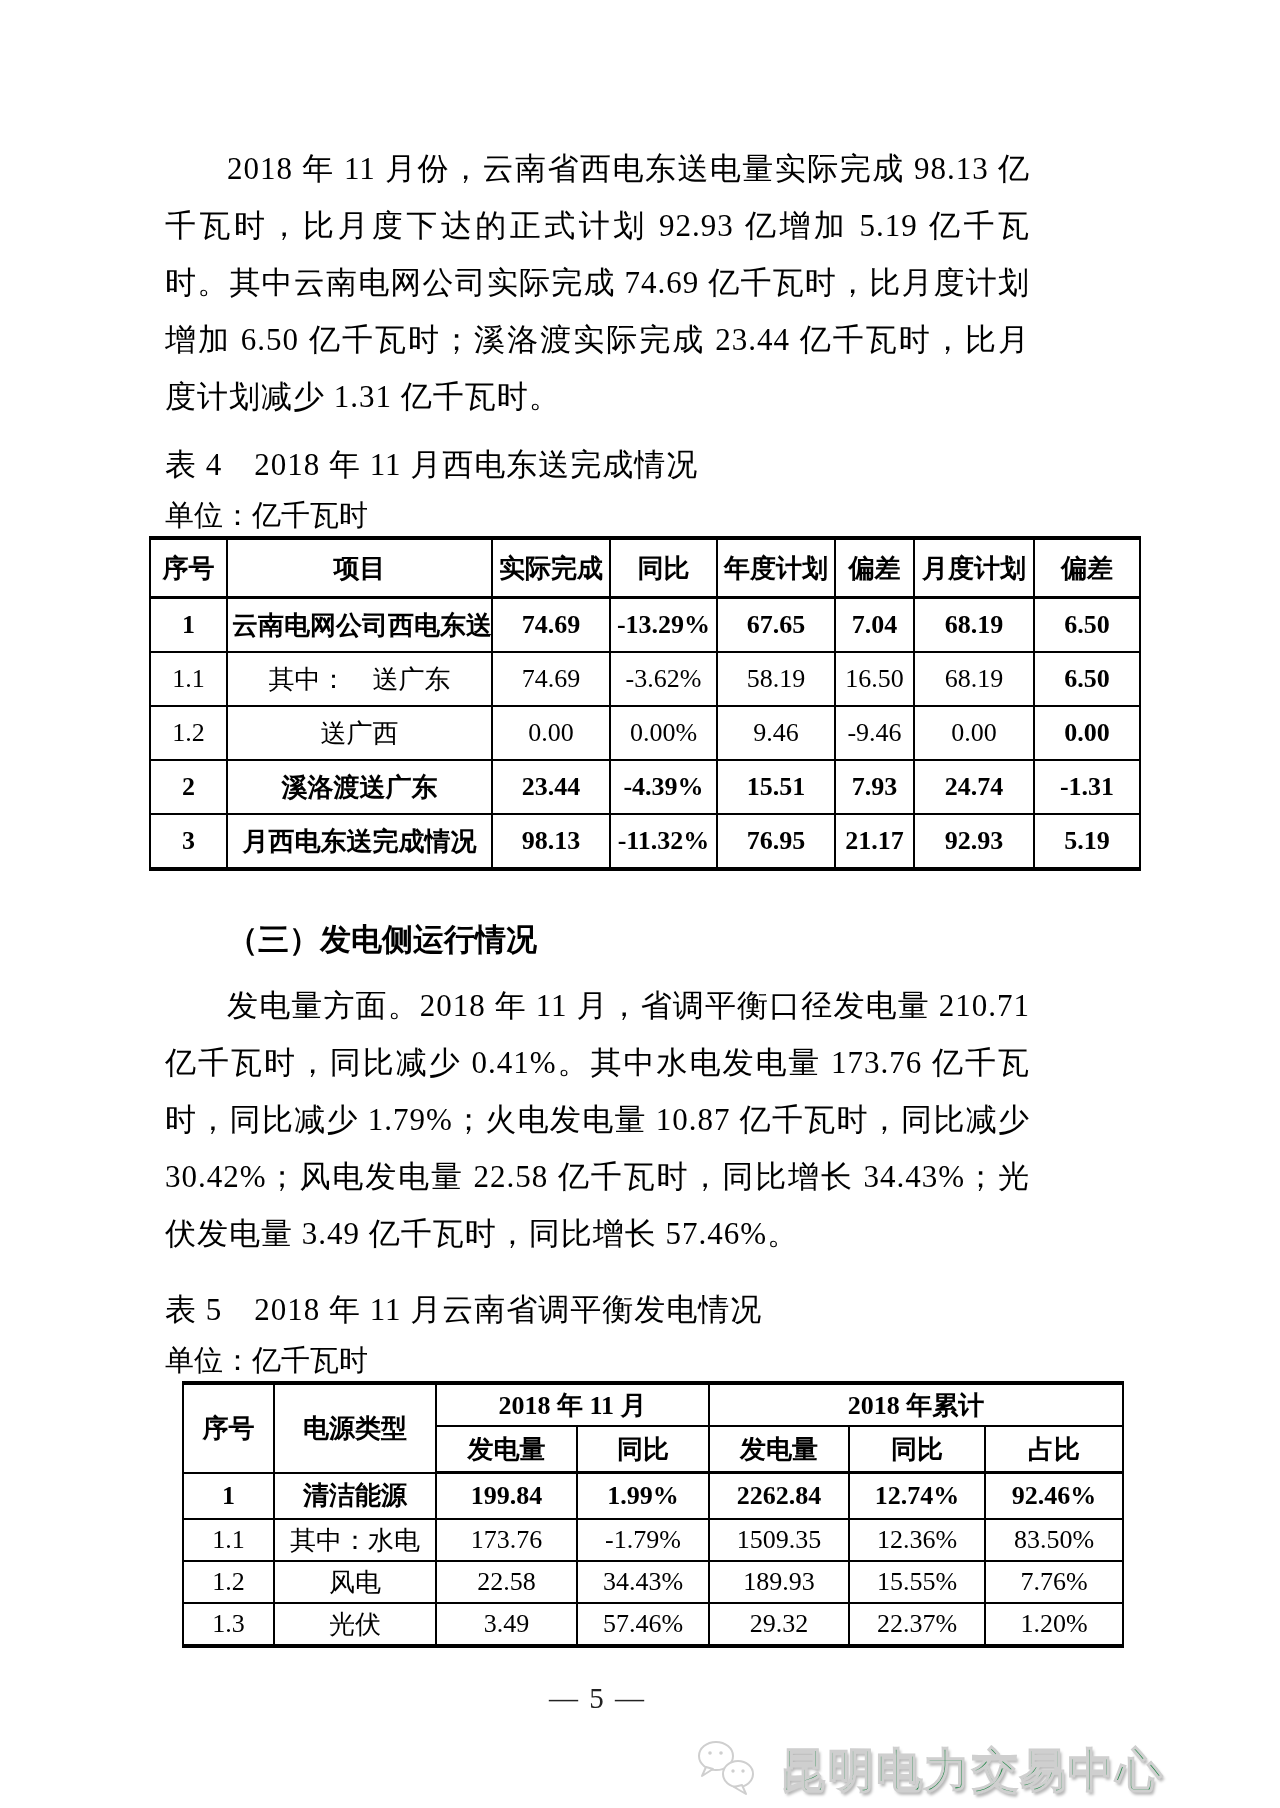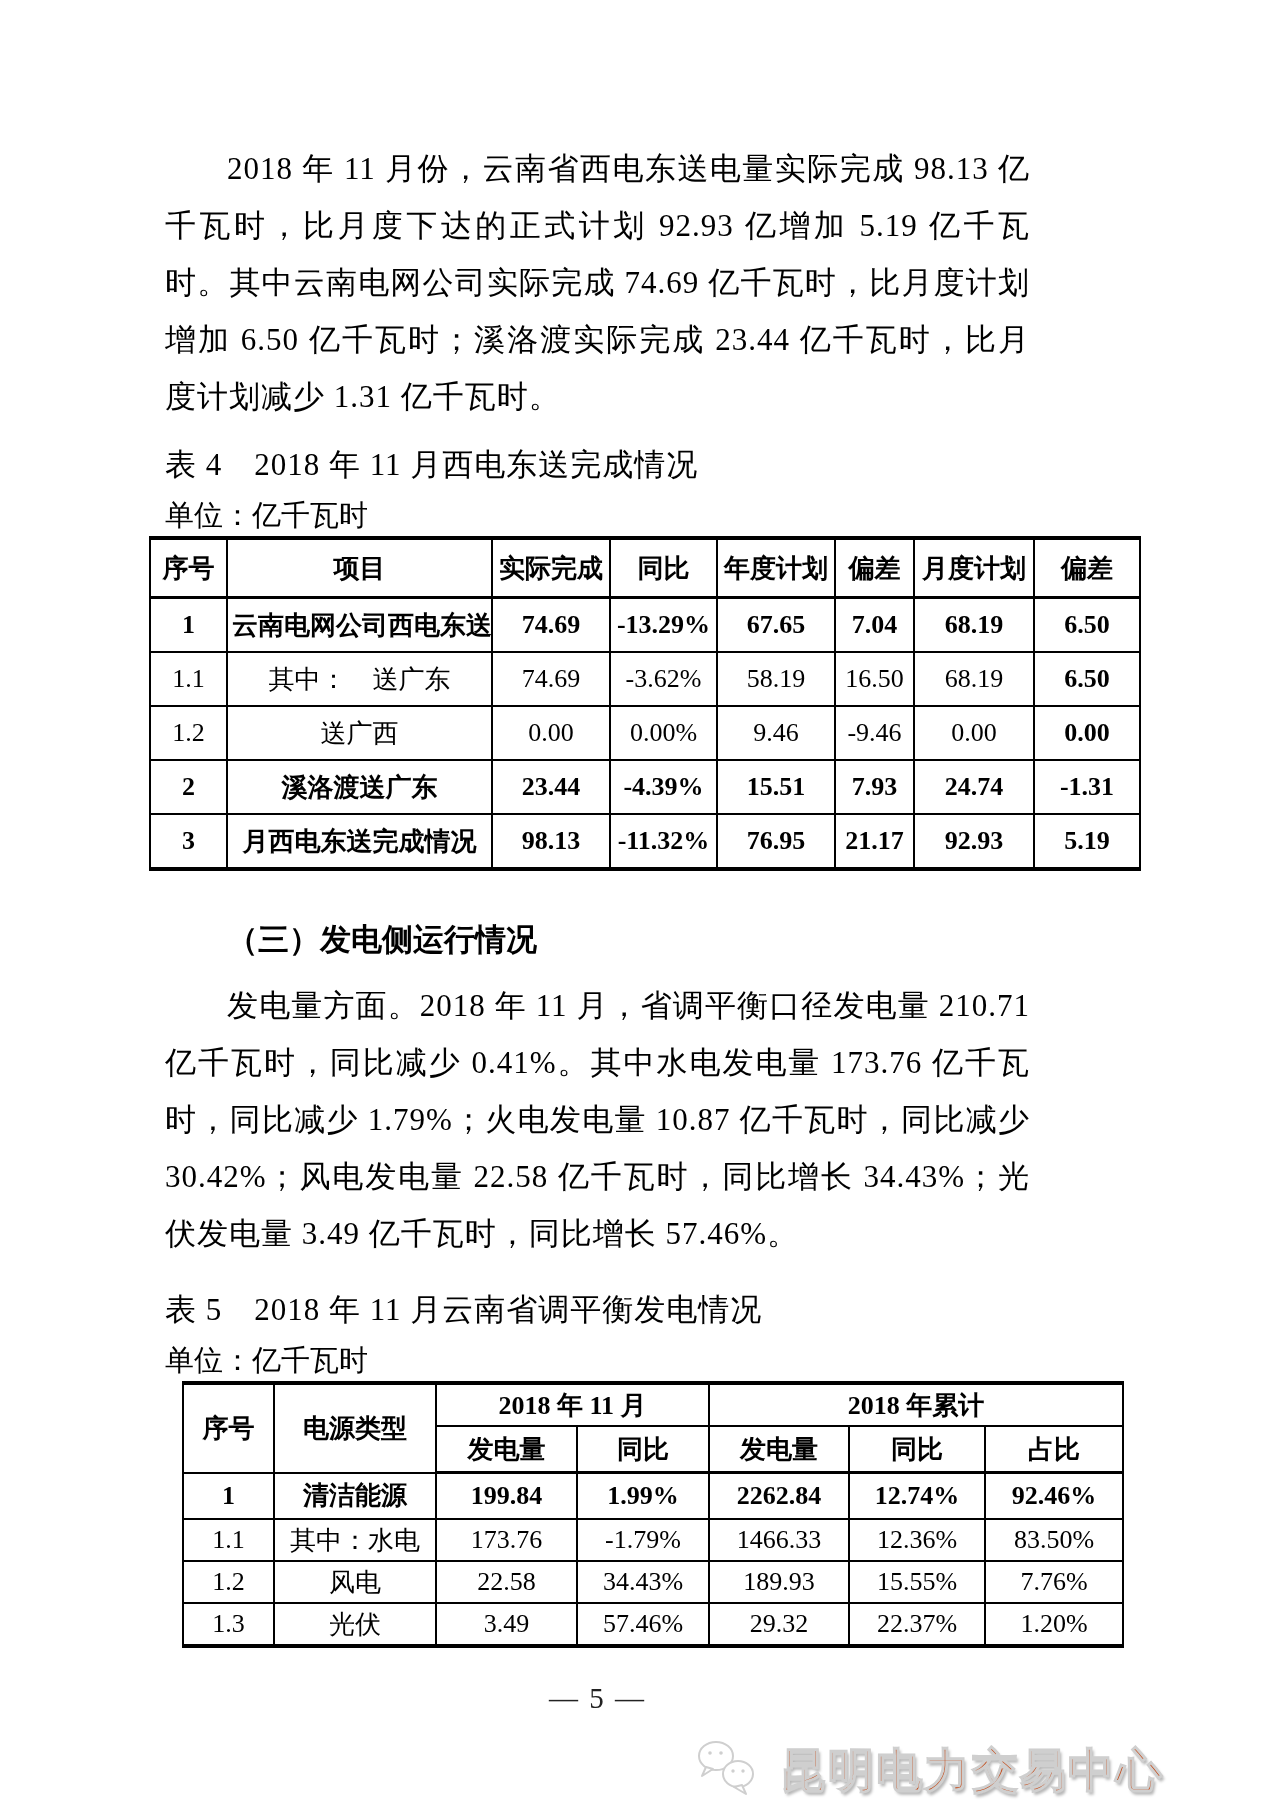--- a/index.html
+++ b/index.html
@@ -57,21 +57,21 @@
     text-align:center;font-size:29px;line-height:40px;margin-top:30px;
     letter-spacing:2px;color:#222;
   }
 
   .brand{
     position:absolute;top:1738px;right:16px;
     display:flex;align-items:center;gap:14px;
   }
   .brand-text{
     font-size:46px;font-weight:bold;letter-spacing:2px;
-    color:#c2410c;
+    color:#15803d;
     -webkit-text-stroke:1.5px #cfcfcf;
     text-shadow:2px 3px 3px #b5b5b5;
     font-family:"Liberation Sans","DejaVu Sans",sans-serif;
     white-space:nowrap;
   }
 </style>
 </head>
 <body>
 
 <div class="page">
@@ -201,21 +201,21 @@
             <td>1.99%</td>
             <td>2262.84</td>
             <td>12.74%</td>
             <td>92.46%</td>
           </tr>
           <tr>
             <td>1.1</td>
             <td class="al">其中：水电</td>
             <td>173.76</td>
             <td>-1.79%</td>
-            <td>1466.33</td>
+            <td>1509.35</td>
             <td>12.36%</td>
             <td>83.50%</td>
           </tr>
           <tr>
             <td>1.2</td>
             <td class="ar">风电</td>
             <td>22.58</td>
             <td>34.43%</td>
             <td>189.93</td>
             <td>15.55%</td>

